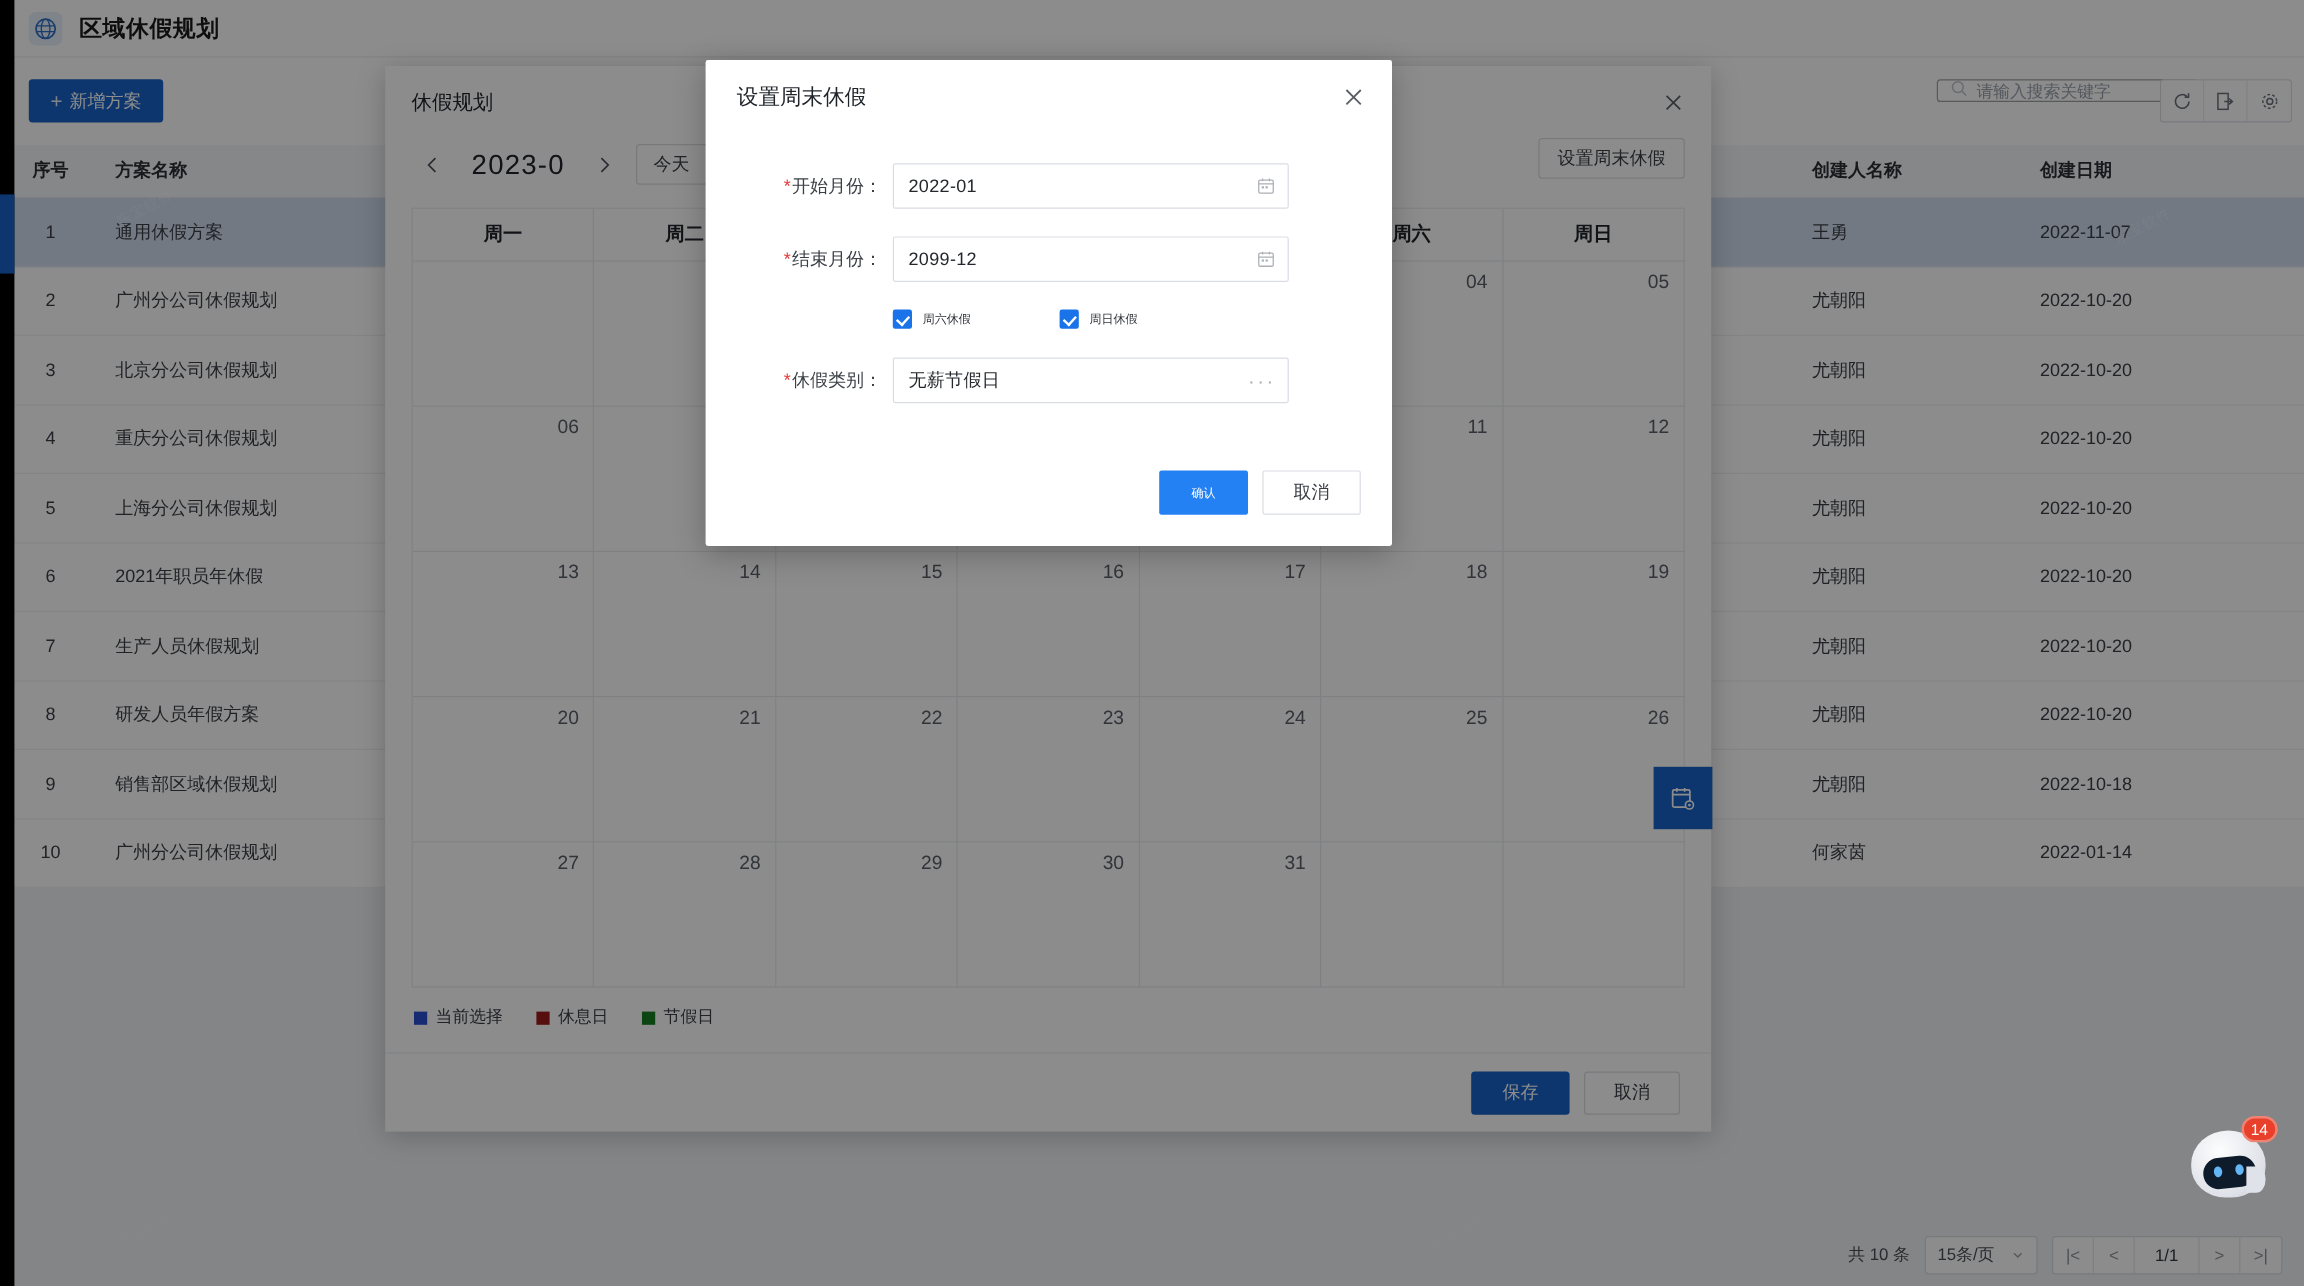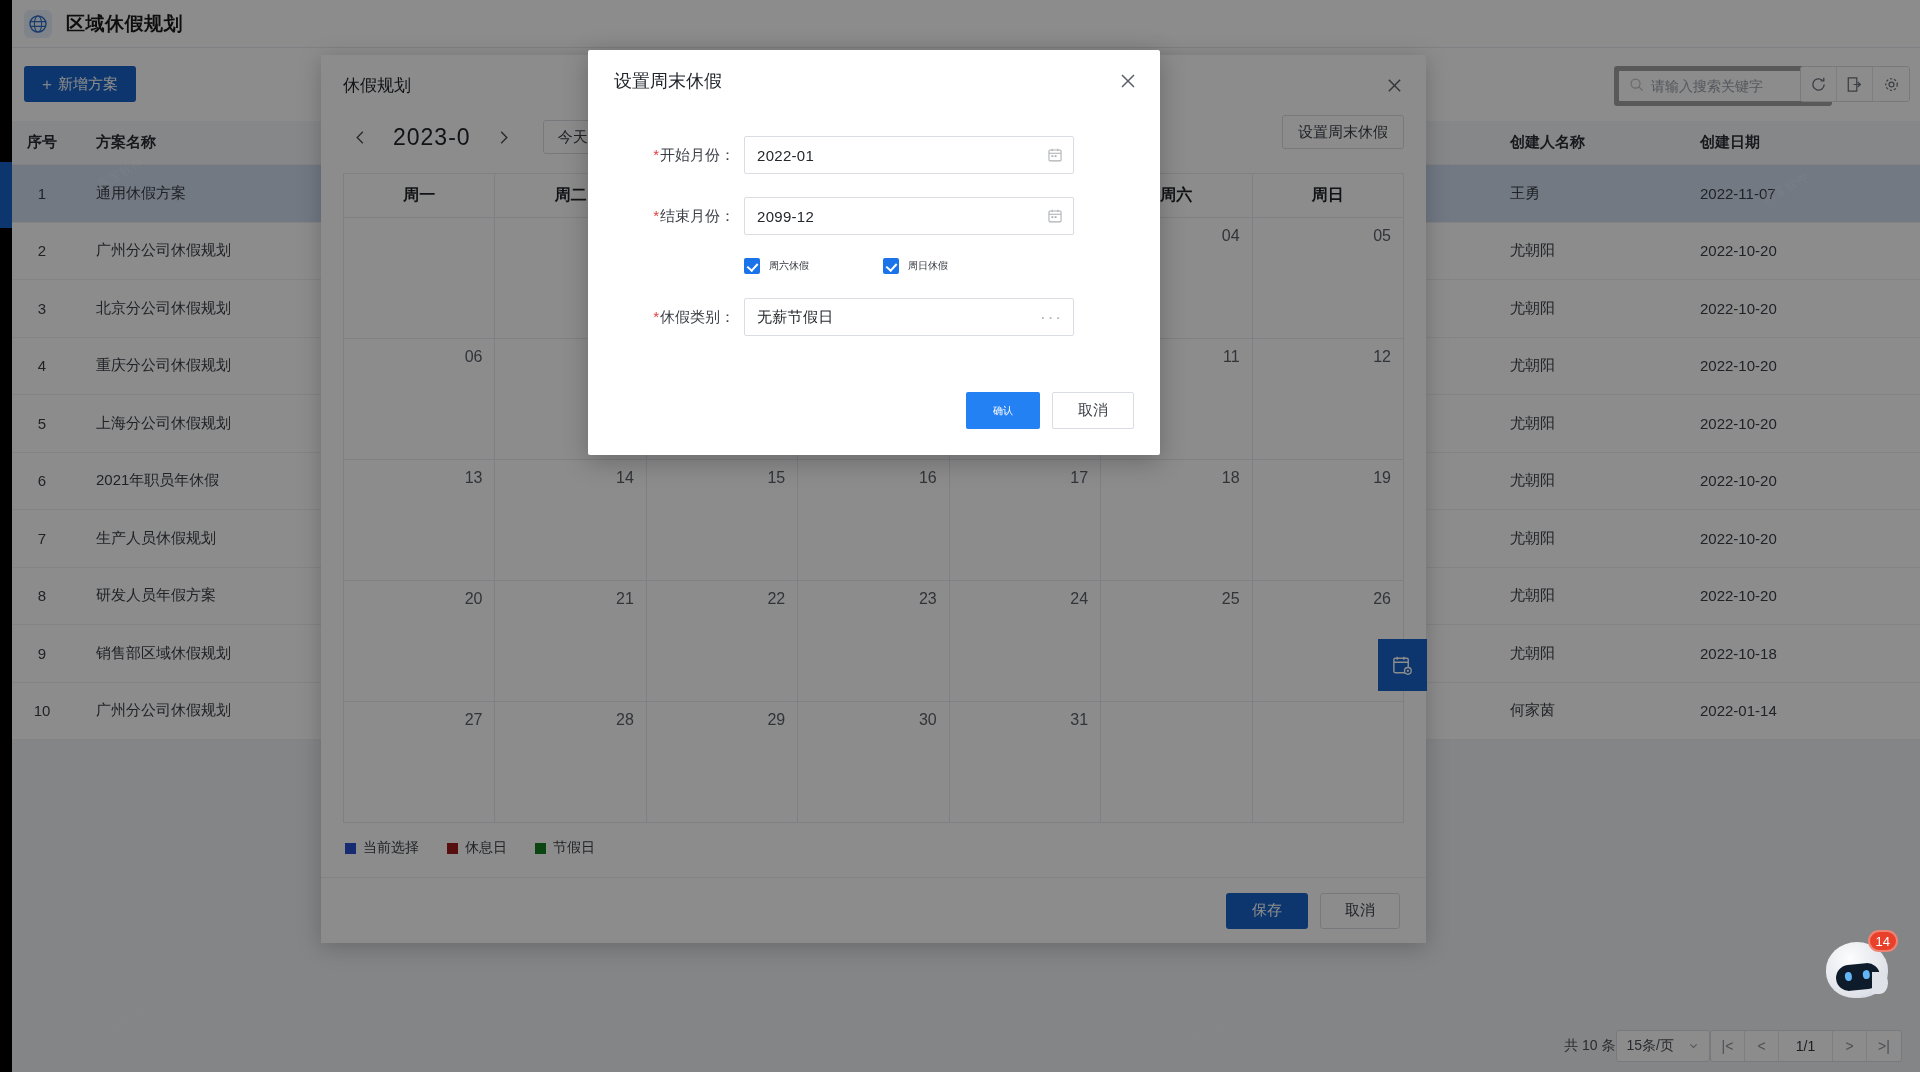--- a/index.html
+++ b/index.html
@@ -61,22 +61,22 @@
     background: #1763c6; color: #fff;
     border: none; border-radius: 3px;
     font-size: 15px; font-family: inherit;
     display: flex; align-items: center; gap: 6px;
     cursor: pointer;
   }
   .btn-primary-add .plus { font-size: 17px; line-height: 1; opacity: .9;}
 
   .search-wrap {
     position: absolute; right: 88px; top: 18px;
-    width: 218px; height: 40px;
-    border: 5px solid #a3a3a3; border-radius: 3px;
+    width: 218px; height: 19px;
+    border: 1px solid #a3a3a3; border-radius: 3px;
     background: #fff;
     display: flex; align-items: center;
     padding: 0 8px 0 10px;
   }
   .search-wrap .sicon { flex: 0 0 auto; opacity: .55; margin-right: 7px; }
   .search-wrap input {
     flex: 1 1 auto; border: none; outline: none;
     font-size: 14px; font-family: inherit; color: #333;
     background: transparent;
     min-width: 0;
@@ -121,21 +121,21 @@
   .c-name  { width: 240px; flex: 0 0 240px; padding-left: 24px;}
   .c-scope { width: 120px; flex: 0 0 120px; padding-left: 18px;}
   .c-mid   { flex: 1 1 auto; }
   .c-user  { width: 190px; flex: 0 0 190px; }
   .c-date  { width: 220px; flex: 0 0 220px; }
   .link { color: #1763c6; cursor: pointer; }
 
   
   .pagination {
     position: absolute; right: 18px; bottom: 10px;
-    display: flex; align-items: center; 
+    display: flex; align-items: center; gap: 12px;
     font-size: 14px; color: #4a4f57;
   }
   .page-size {
     display: flex; align-items: center; gap: 14px;
     border: 1px solid #d9dde3; border-radius: 3px;
     height: 32px; padding: 0 10px; background: #fff;
   }
   .pager {
     display: flex; align-items: stretch;
     border: 1px solid #d9dde3; border-radius: 3px;
@@ -177,21 +177,21 @@
   .nav-arrow {
     width: 34px; height: 34px;
     display: flex; align-items: center; justify-content: center;
     cursor: pointer; color: #4a4f57;
   }
   .cal-year {
     font-size: 23px; color: #20242b; letter-spacing: 1px;
     padding: 0 16px; white-space: nowrap;
   }
   .cal-today {
-    margin-left: 22px; height: 34px; padding: 0 14px;
+    margin-left: 9px; height: 34px; padding: 0 14px;
     border: 1px solid #d9dde3; border-radius: 3px;
     display:flex; align-items:center; font-size: 15px; color:#3b3f46;
     cursor: pointer; background: #fff;
   }
   .cal-weekend-btn {
     position: absolute; right: 22px; top: 0;
     height: 34px; padding: 0 15px;
     border: 1px solid #d9dde3; border-radius: 3px;
     display:flex; align-items:center; font-size: 15px; color:#3b3f46;
     cursor: pointer; background: #fff;

